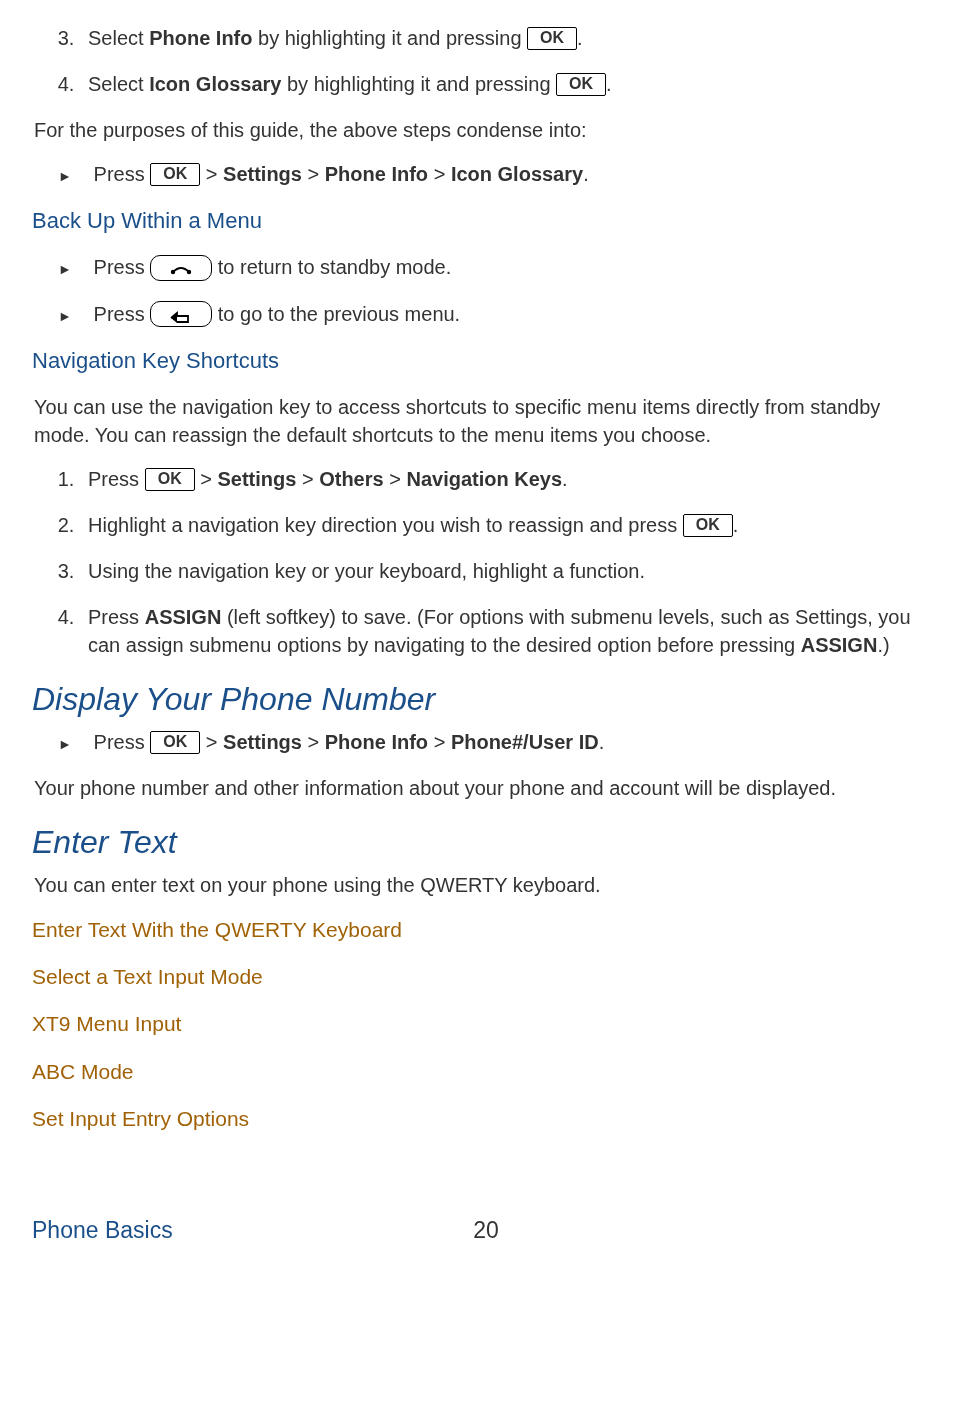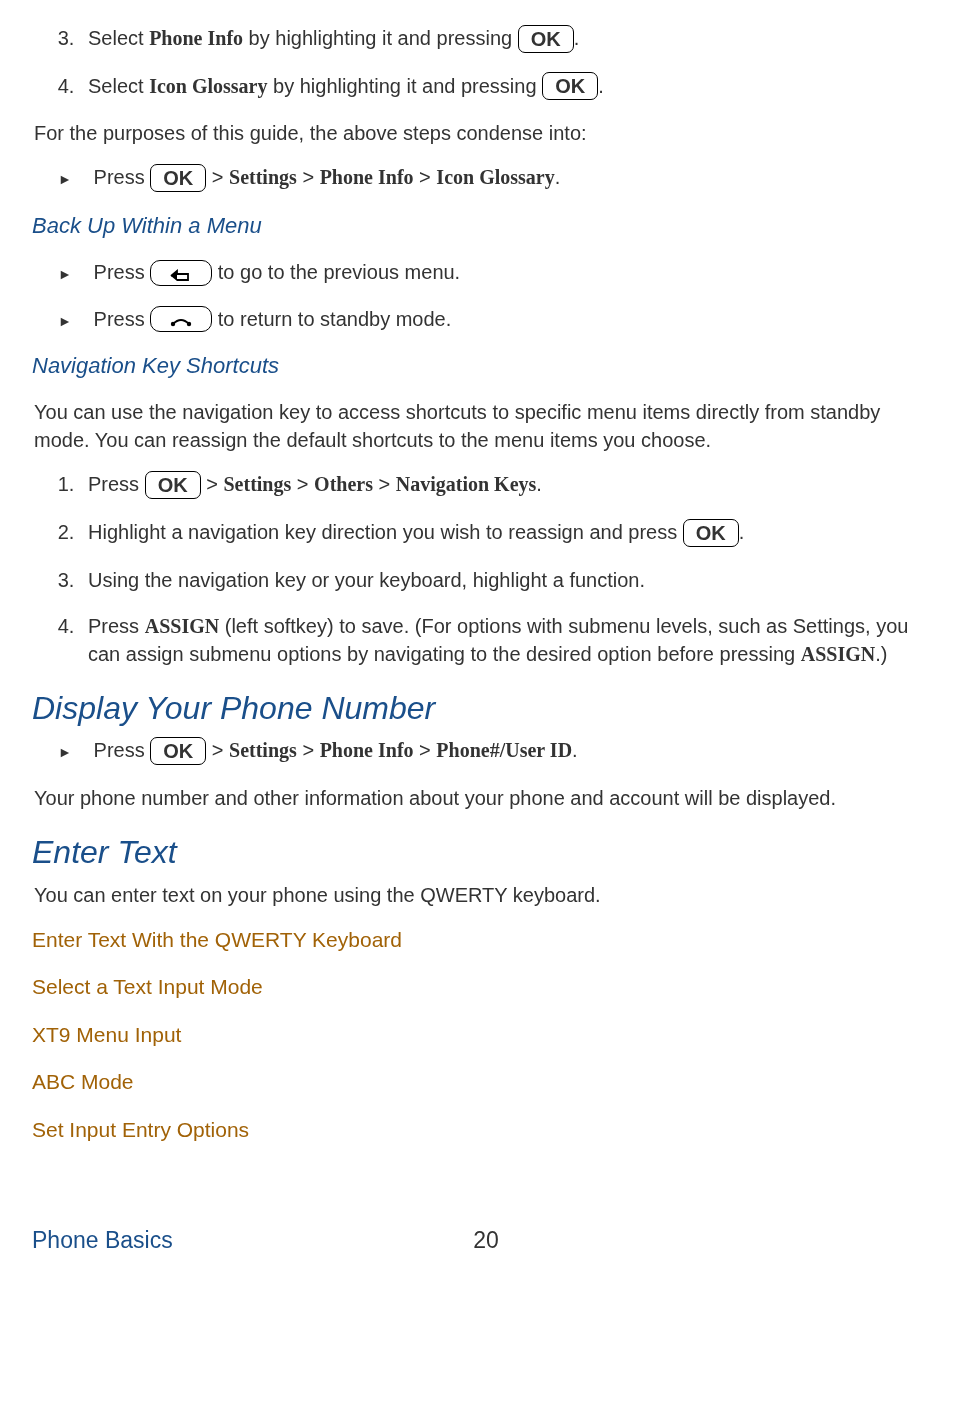--- a/index.html
+++ b/index.html
@@ -8,24 +8,24 @@
       color: #333;
       margin: 0;
       padding: 24px 32px 24px 32px;
       width: 972px;
       box-sizing: border-box;
       line-height: 1.4;
     }
     .ok-key {
       display: inline-block;
       border: 1.5px solid #000;
-      border-radius: 7px;
+      border-radius: 2px;
       padding: 0px 12px;
       font-weight: bold;
-      font-size: 20px;
+      font-size: 16px;
       vertical-align: middle;
       line-height: 1.3;
       position: relative;
       top: -1px;
     }
     .icon-key {
       display: inline-block;
       border: 1.5px solid #000;
       border-radius: 10px;
       padding: 0px 8px;
@@ -56,21 +56,20 @@
       color: #333;
       display: inline-block;
       width: 30px;
       margin-left: -30px;
     }
     p {
       margin: 0 0 16px 2px;
     }
     .section-h4 {
       color: #1a4f8a;
-      font-style: italic;
       font-size: 22px;
       margin: 16px 0 16px 0;
     }
     .section-h2 {
       color: #1a4f8a;
       font-style: italic;
       font-size: 32px;
       margin: 18px 0 6px 0;
     }
     .link {
@@ -83,21 +82,21 @@
       margin-top: 80px;
       color: #1a4f8a;
       font-size: 23px;
     }
     .footer .pagenum {
       position: absolute;
       left: 50%;
       transform: translateX(-50%);
       color: #333;
     }
-    b { font-weight: bold; font-family: Liberation Serif, serif; }
+    b { font-weight: bold; }
   </style>
 </head>
 <body>
 
 <ol start="3">
   <li>
     <span>Select </span><b>Phone Info</b><span> by highlighting it and pressing </span><span class="ok-key">OK</span><span>.</span>
   </li>
   <li>
     <span>Select </span><b>Icon Glossary</b><span> by highlighting it and pressing </span><span class="ok-key">OK</span><span>.</span>
@@ -110,30 +109,30 @@
   <li>
     <span>Press </span><span class="ok-key">OK</span><span> &gt; </span><b>Settings</b><span> &gt; </span><b>Phone Info</b><span> &gt; </span><b>Icon Glossary</b><span>.</span>
   </li>
 </ul>
 
 <div class="section-h4">Back Up Within a Menu</div>
 
 <ul class="bullet">
   <li>
     <span>Press </span><span class="icon-key"><svg width="26" height="16" viewBox="0 0 26 16">
-          <path d="M 3 10 L 9 5 L 9 8 L 20 8 L 20 14 L 9 14" fill="none" stroke="#000" stroke-width="1.8"></path>
-          <path d="M 3 10 L 9 5 L 9 15 Z" fill="#000"></path>
-        </svg></span><span> to go to the previous menu.</span>
-  </li>
-  <li>
-    <span>Press </span><span class="icon-key"><svg width="26" height="16" viewBox="0 0 26 16">
           <path d="M 5 11 Q 13 3 21 11" fill="none" stroke="#000" stroke-width="2"></path>
           <circle cx="5" cy="11" r="2.2" fill="#000"></circle>
           <circle cx="21" cy="11" r="2.2" fill="#000"></circle>
         </svg></span><span> to return to standby mode.</span>
+  </li>
+  <li>
+    <span>Press </span><span class="icon-key"><svg width="26" height="16" viewBox="0 0 26 16">
+          <path d="M 3 10 L 9 5 L 9 8 L 20 8 L 20 14 L 9 14" fill="none" stroke="#000" stroke-width="1.8"></path>
+          <path d="M 3 10 L 9 5 L 9 15 Z" fill="#000"></path>
+        </svg></span><span> to go to the previous menu.</span>
   </li>
 </ul>
 
 <div class="section-h4">Navigation Key Shortcuts</div>
 
 <p>You can use the navigation key to access shortcuts to specific menu items directly from standby mode. You can reassign the default shortcuts to the menu items you choose.</p>
 
 <ol>
   <li>
     <span>Press </span><span class="ok-key">OK</span><span> &gt; </span><b>Settings</b><span> &gt; </span><b>Others</b><span> &gt; </span><b>Navigation Keys</b><span>.</span>

